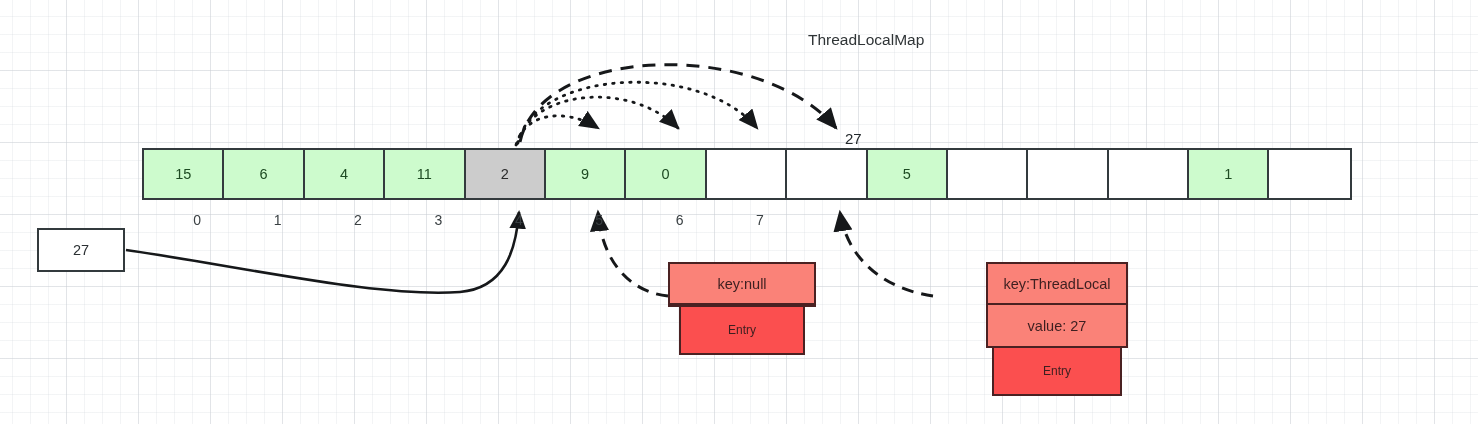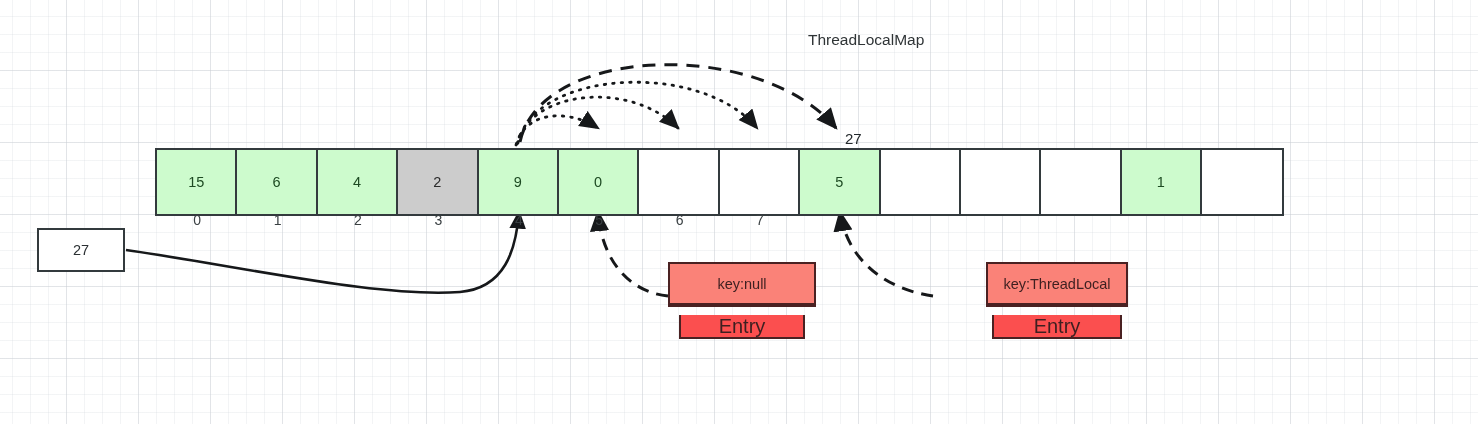--- a/index.html
+++ b/index.html
@@ -28,22 +28,22 @@
   .title{
     position:absolute;
     left:808px;top:31px;
     font-size:15.5px;color:#2f3436;
     white-space:nowrap;
   }
 
   
   .array{
     position:absolute;
-    left:155px;top:148px;
-    height:68px;
+    left:142px;top:148px;
+    height:52px;
     display:flex;
     border:2.5px solid #333a3d;
     box-sizing:border-box;
     background:#fff;
   }
   .cell{
     width:80.4px;height:100%;
     box-sizing:border-box;
     border-right:2.5px solid #333a3d;
     display:flex;align-items:center;justify-content:center;
@@ -91,27 +91,27 @@
     background:#fa8278;
   }
   .entry .krow,.entry .vrow{
     height:41px;
     display:flex;align-items:center;justify-content:center;
     font-size:14.5px;color:#3d1f20;
     box-sizing:border-box;
   }
   .entry .krow{border-bottom:2.5px solid #4a2122;}
   .entry .foot{
-    margin:8px auto;
-    height:24px;
+    margin:0 auto;
+    height:48px;
     border:2.5px solid #4a2122;
     border-top:none;
     background:#fb4f4f;
     display:flex;align-items:center;justify-content:center;
-    font-size:20px;color:#3d1f20;
+    font-size:12px;color:#3d1f20;
     box-sizing:border-box;
   }
 </style>
 </head>
 <body>
 
 <div id="canvas">
 
   <div class="title">ThreadLocalMap</div>
 
@@ -143,20 +143,23 @@
   <div class="array">
     <div class="cell green">
         <span>15</span>
       </div>
     <div class="cell green">
         <span>6</span>
       </div>
     <div class="cell green">
         <span>4</span>
       </div>
+    <div class="cell green">
+        <span>11</span>
+      </div>
     <div class="cell gray">
         <span>2</span>
       </div>
     <div class="cell green">
         <span>9</span>
       </div>
     <div class="cell green">
         <span>0</span>
       </div>
     <div class="cell">
@@ -203,17 +206,18 @@
   <div class="entry" style="left:668px;top:262px;width:148px;">
     <div class="kvbox">
       <div class="krow">key:null</div>
     </div>
     <div class="foot" style="width:126px;">Entry</div>
   </div>
 
   <div class="entry" style="left:986px;top:262px;width:142px;">
     <div class="kvbox">
       <div class="krow">key:ThreadLocal</div>
+      <div class="vrow">value: 27</div>
     </div>
     <div class="foot" style="width:130px;">Entry</div>
   </div>
 
 </div>
 
 </body></html>

